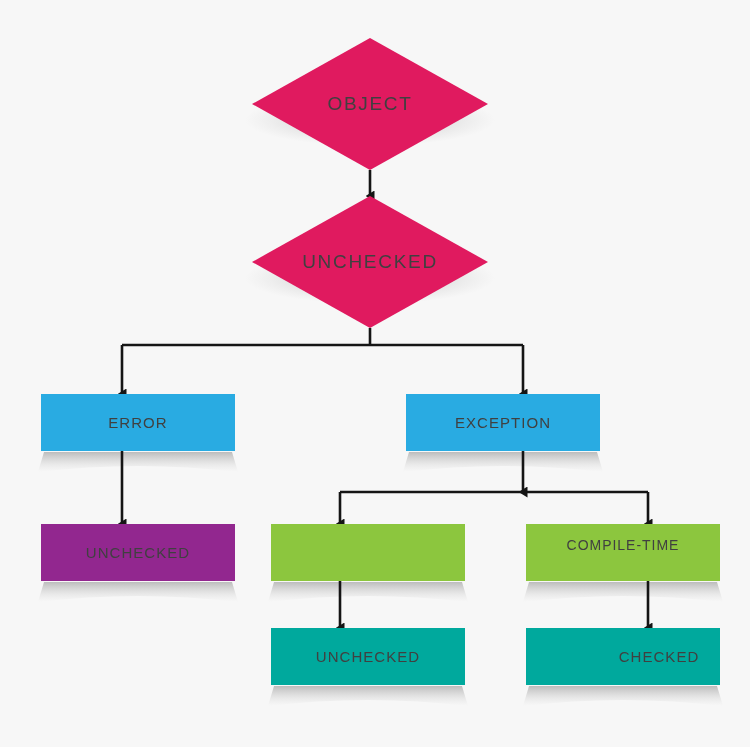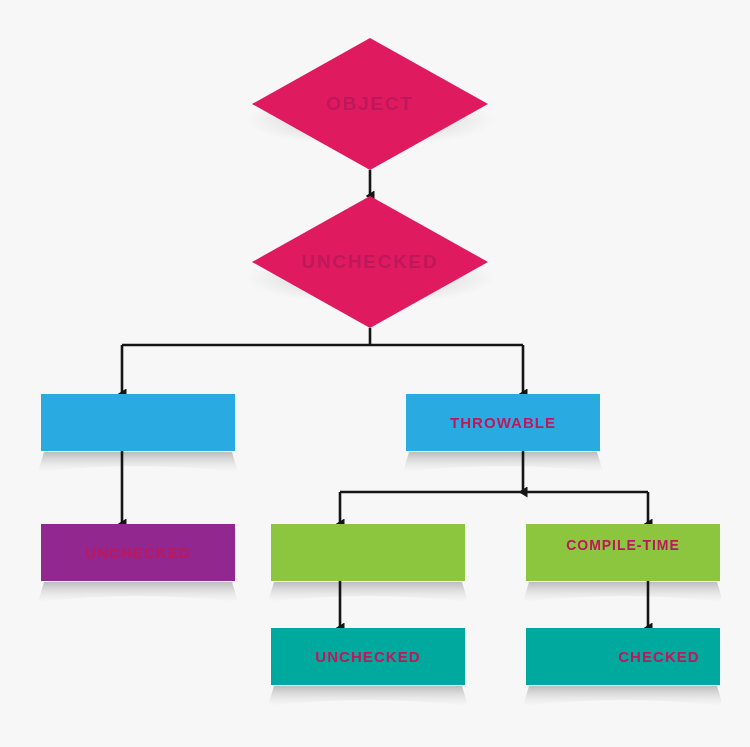--- a/index.html
+++ b/index.html
@@ -23,22 +23,22 @@
     top: 0;
     left: 0;
     width: 750px;
     height: 747px;
   }
   .node-label {
     position: absolute;
     display: flex;
     align-items: center;
     justify-content: center;
-    color: #be185d;
-    font-weight: bold;
+    color: #404040;
+    font-weight: normal;
     letter-spacing: 0.06em;
     white-space: nowrap;
     pointer-events: none;
     text-align: left;
   }
   .label-diamond { font-size: 19px; letter-spacing: 0.09em; }
   .label-box     { font-size: 15px; letter-spacing: 0.07em; }
   .label-box-sm  { font-size: 14px; letter-spacing: 0.07em; }
 </style>
 </head>
@@ -134,22 +134,23 @@
 
     <rect x="271" y="628" width="194" height="57" fill="#00A99D"></rect>
 
     <rect x="526" y="628" width="194" height="57" fill="#00A99D"></rect>
   </svg>
 
   <div class="node-label label-diamond" style="left:252px; top:38px; width:236px; height:132px;">OBJECT</div>
 
   <div class="node-label label-diamond" style="left:252px; top:196px; width:236px; height:132px;">UNCHECKED</div>
 
+  <div class="node-label label-box" style="left:41px; top:394px; width:194px; height:57px;">ERROR</div>
 
-  <div class="node-label label-box" style="left:406px; top:394px; width:194px; height:57px;">THROWABLE</div>
+  <div class="node-label label-box" style="left:406px; top:394px; width:194px; height:57px;">EXCEPTION</div>
 
   <div class="node-label label-box" style="left:41px; top:524px; width:194px; height:57px;">UNCHECKED</div>
 
 
   <div class="node-label label-box-sm" style="left:526px; top:524px; width:194px; height:41px;">COMPILE-TIME</div>
 
   <div class="node-label label-box" style="left:271px; top:628px; width:194px; height:57px;">UNCHECKED</div>
 
   <div class="node-label label-box" style="left:526px; top:628px; width:194px; height:57px;margin-left:36px;">CHECKED</div>
 

